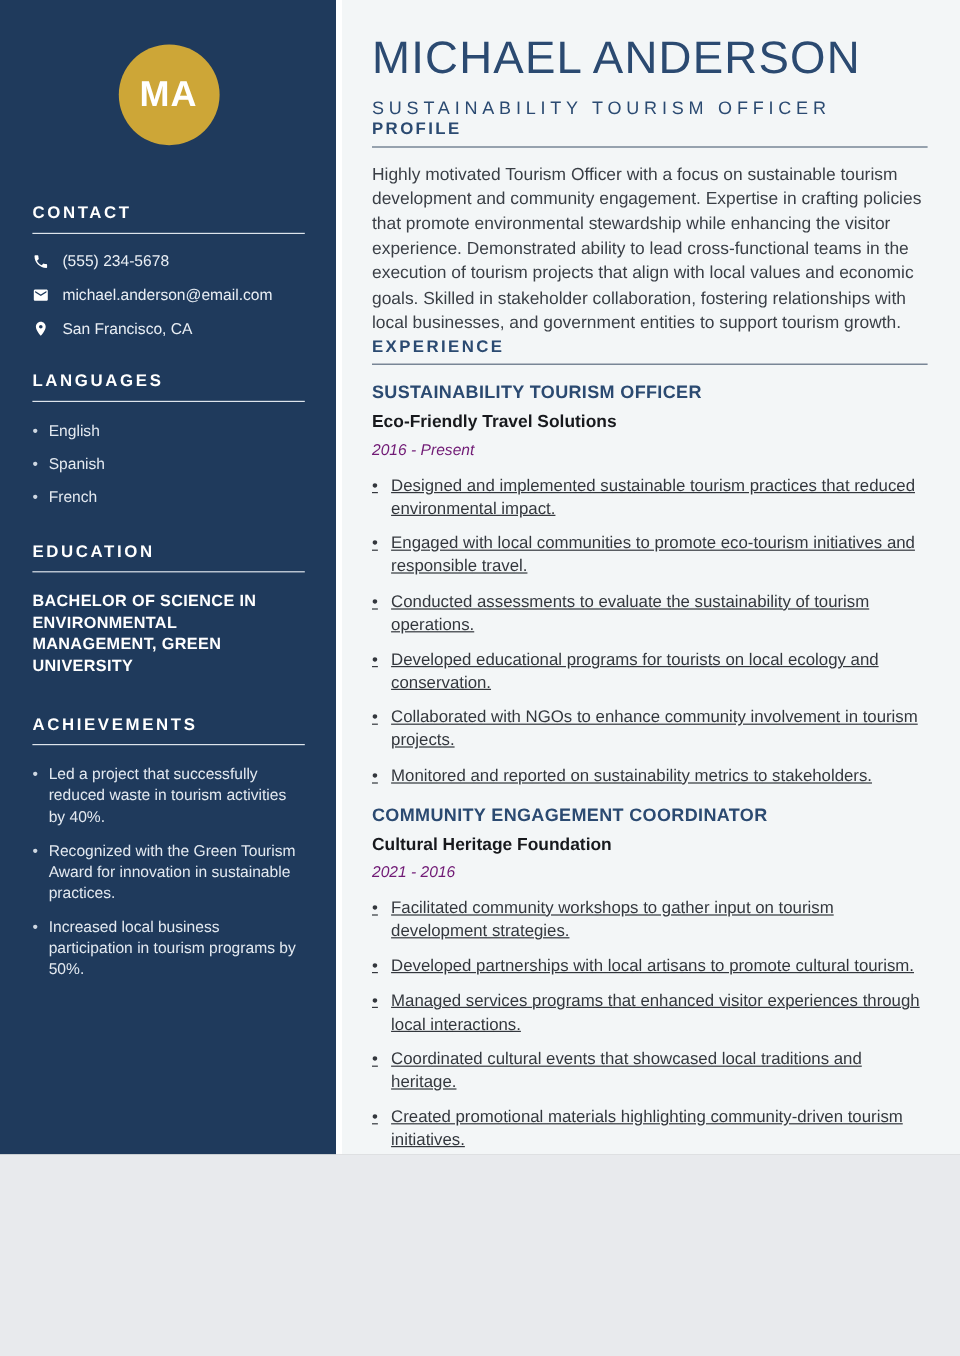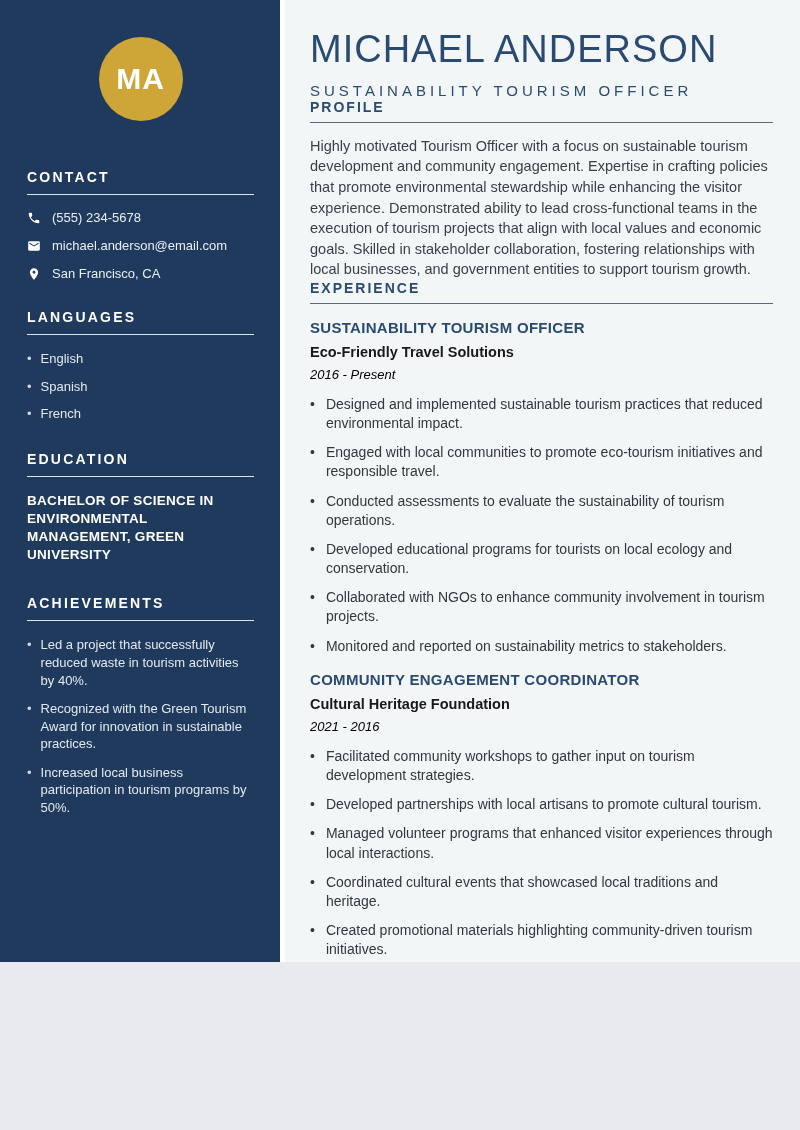--- a/index.html
+++ b/index.html
@@ -66,25 +66,25 @@
     color: #2b4a71; letter-spacing: 2px;
   }
   .main-rule { border: none; border-top: 1px solid #5a6a7e; margin: 7px 0 13px 0; }
   .profile-text { font-size: 14.5px; line-height: 1.42; color: #3a3f46; }
   .job { margin-top: 15px; }
   .job-title {
     font-size: 15px; font-weight: 700; color: #2b4a71;
     letter-spacing: 0.3px; margin-bottom: 8px;
   }
   .job-company { font-size: 14.5px; font-weight: 700; color: #17191d; margin-bottom: 7px; }
-  .job-dates { font-size: 13px; font-style: italic; color: #000000; margin-bottom: 13px; }
+  .job-dates { font-size: 13px; font-style: italic; color: #701a75; margin-bottom: 13px; }
   ul.bullets { list-style: none; }
   ul.bullets li {
     display: flex; gap: 11px; font-size: 14px; line-height: 1.37;
-    color: #33373d; margin-bottom: 10px;
+    color: #33373d; margin-bottom: 10px; text-decoration: underline;
   }
   ul.bullets li::before { content: "•"; color: #33373d; }
 </style>
 </head>
 <body>
 
 <div class="page">
 
   <aside class="sidebar">
 
@@ -179,21 +179,21 @@
           </ul>
       </article>
 
       <article class="job">
         <h3 class="job-title">COMMUNITY ENGAGEMENT COORDINATOR</h3>
         <div class="job-company">Cultural Heritage Foundation</div>
         <div class="job-dates">2021 - 2016</div>
         <ul class="bullets">
             <li>Facilitated community workshops to gather input on tourism development strategies.</li>
             <li>Developed partnerships with local artisans to promote cultural tourism.</li>
-            <li>Managed volunteer programs that enhanced visitor experiences through local interactions.</li>
+            <li>Managed services programs that enhanced visitor experiences through local interactions.</li>
             <li>Coordinated cultural events that showcased local traditions and heritage.</li>
             <li>Created promotional materials highlighting community-driven tourism initiatives.</li>
             <li>Evaluated community feedback to refine tourism offerings and services.</li>
           </ul>
       </article>
     </section>
 
   </main>
 </div>
 

